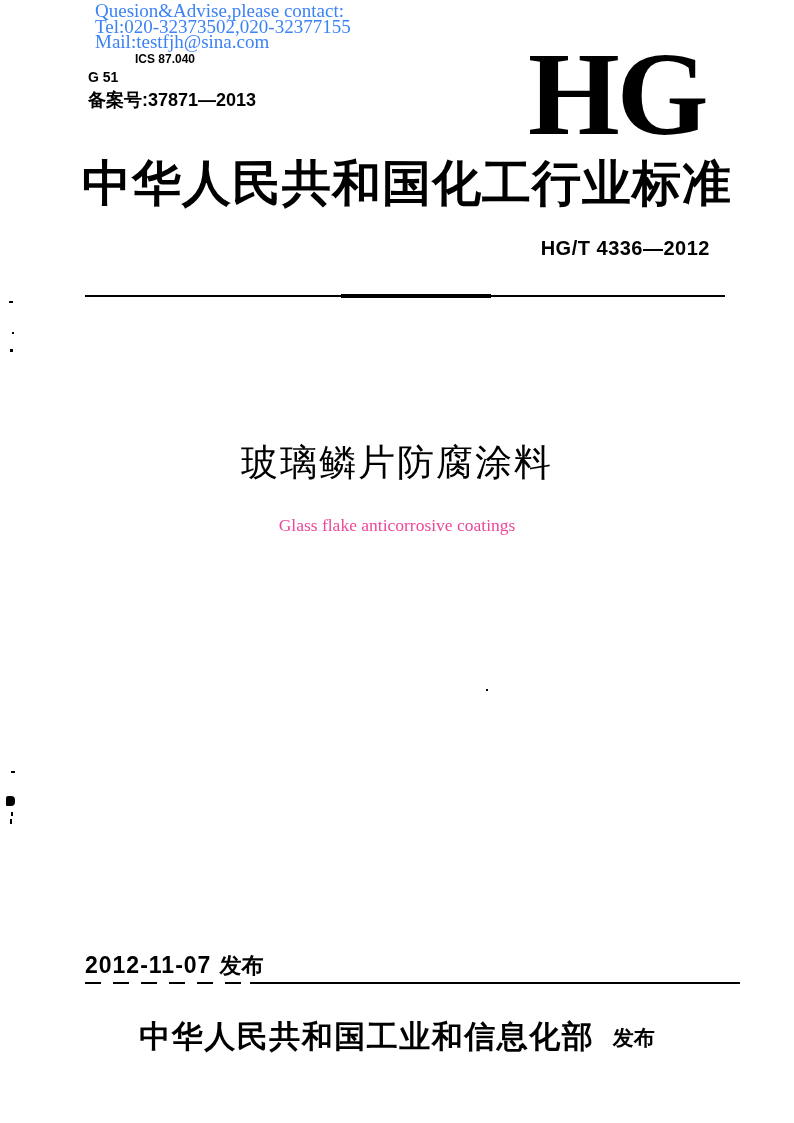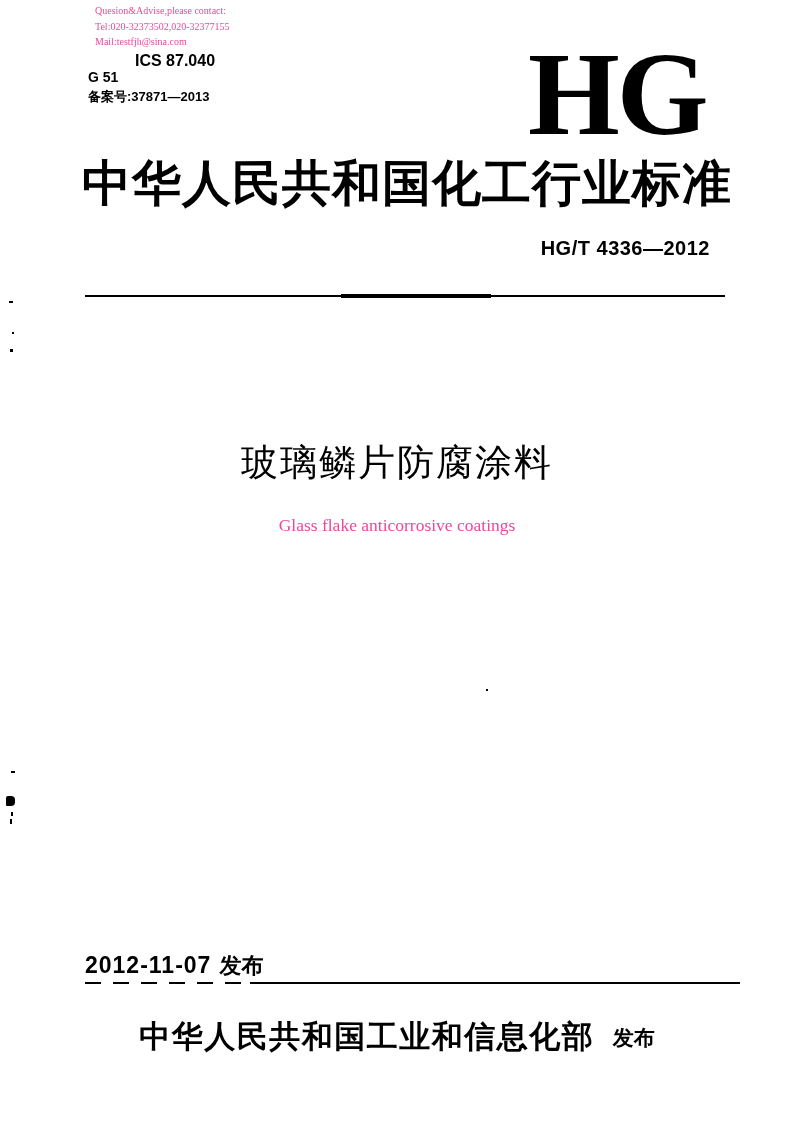--- a/index.html
+++ b/index.html
@@ -11,30 +11,30 @@
     height: 1123px;
     background: #ffffff;
     overflow: hidden;
   }
   
   .contact {
     position: absolute;
     left: 95px;
     top: 3px;
     font-family: "Liberation Serif", serif;
-    font-size: 10px;
+    font-size: 19px;
     line-height: 15.5px;
-    color: #ec4899;
+    color: #3b82f6;
     white-space: nowrap;
   }
   
   .meta { position: absolute; left: 88px; top: 52px; font-weight: bold; color: #000; }
-  .meta .ics      { position: absolute; left: 0; top: 0;    font-size: 16px; white-space: nowrap; padding-left: 47px; }
+  .meta .ics      { position: absolute; left: 0; top: 0;    font-size: 12px; white-space: nowrap; padding-left: 47px; }
   .meta .category { position: absolute; left: 0; top: 17px; font-size: 14px; white-space: nowrap; }
-  .meta .record   { position: absolute; left: 0; top: 36px; font-size: 13px; white-space: nowrap; }
+  .meta .record   { position: absolute; left: 0; top: 36px; font-size: 18px; white-space: nowrap; }
   
   .hg-logo {
     position: absolute;
     left: 528px;
     top: 36px;
     font-family: "Liberation Serif", serif;
     font-weight: bold;
     font-size: 118px;
     line-height: 118px;
     letter-spacing: -3px;

